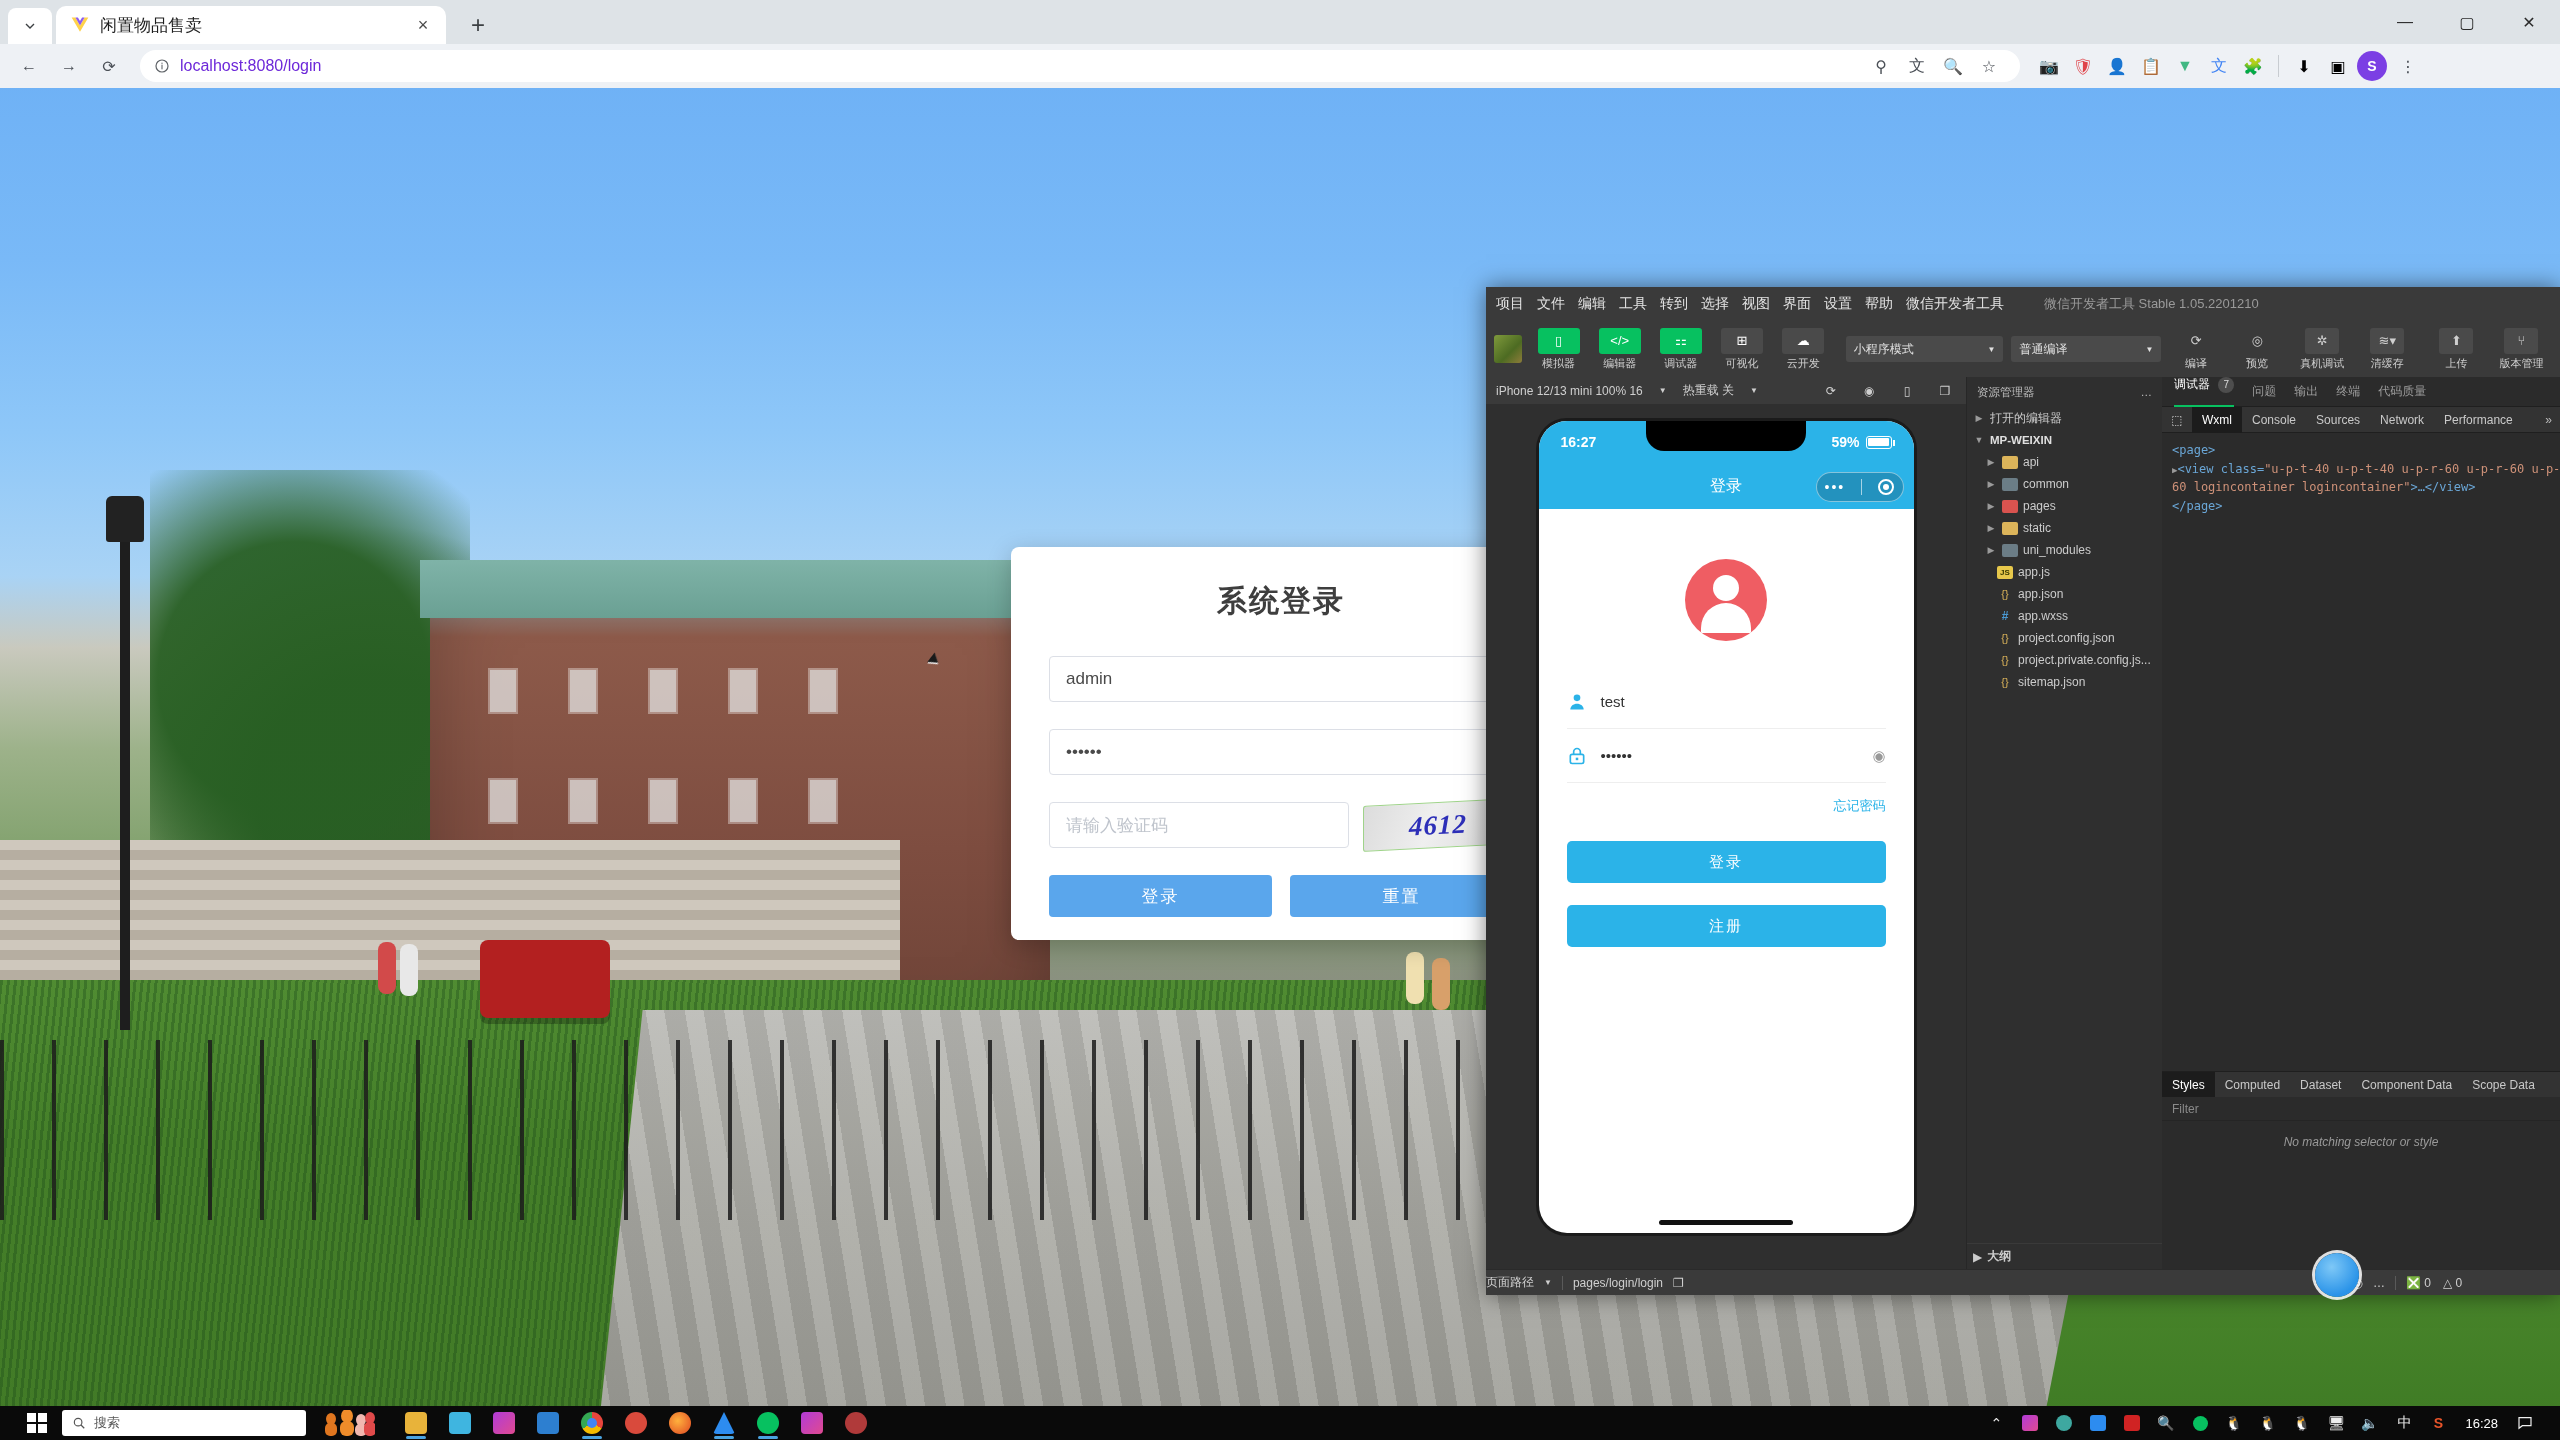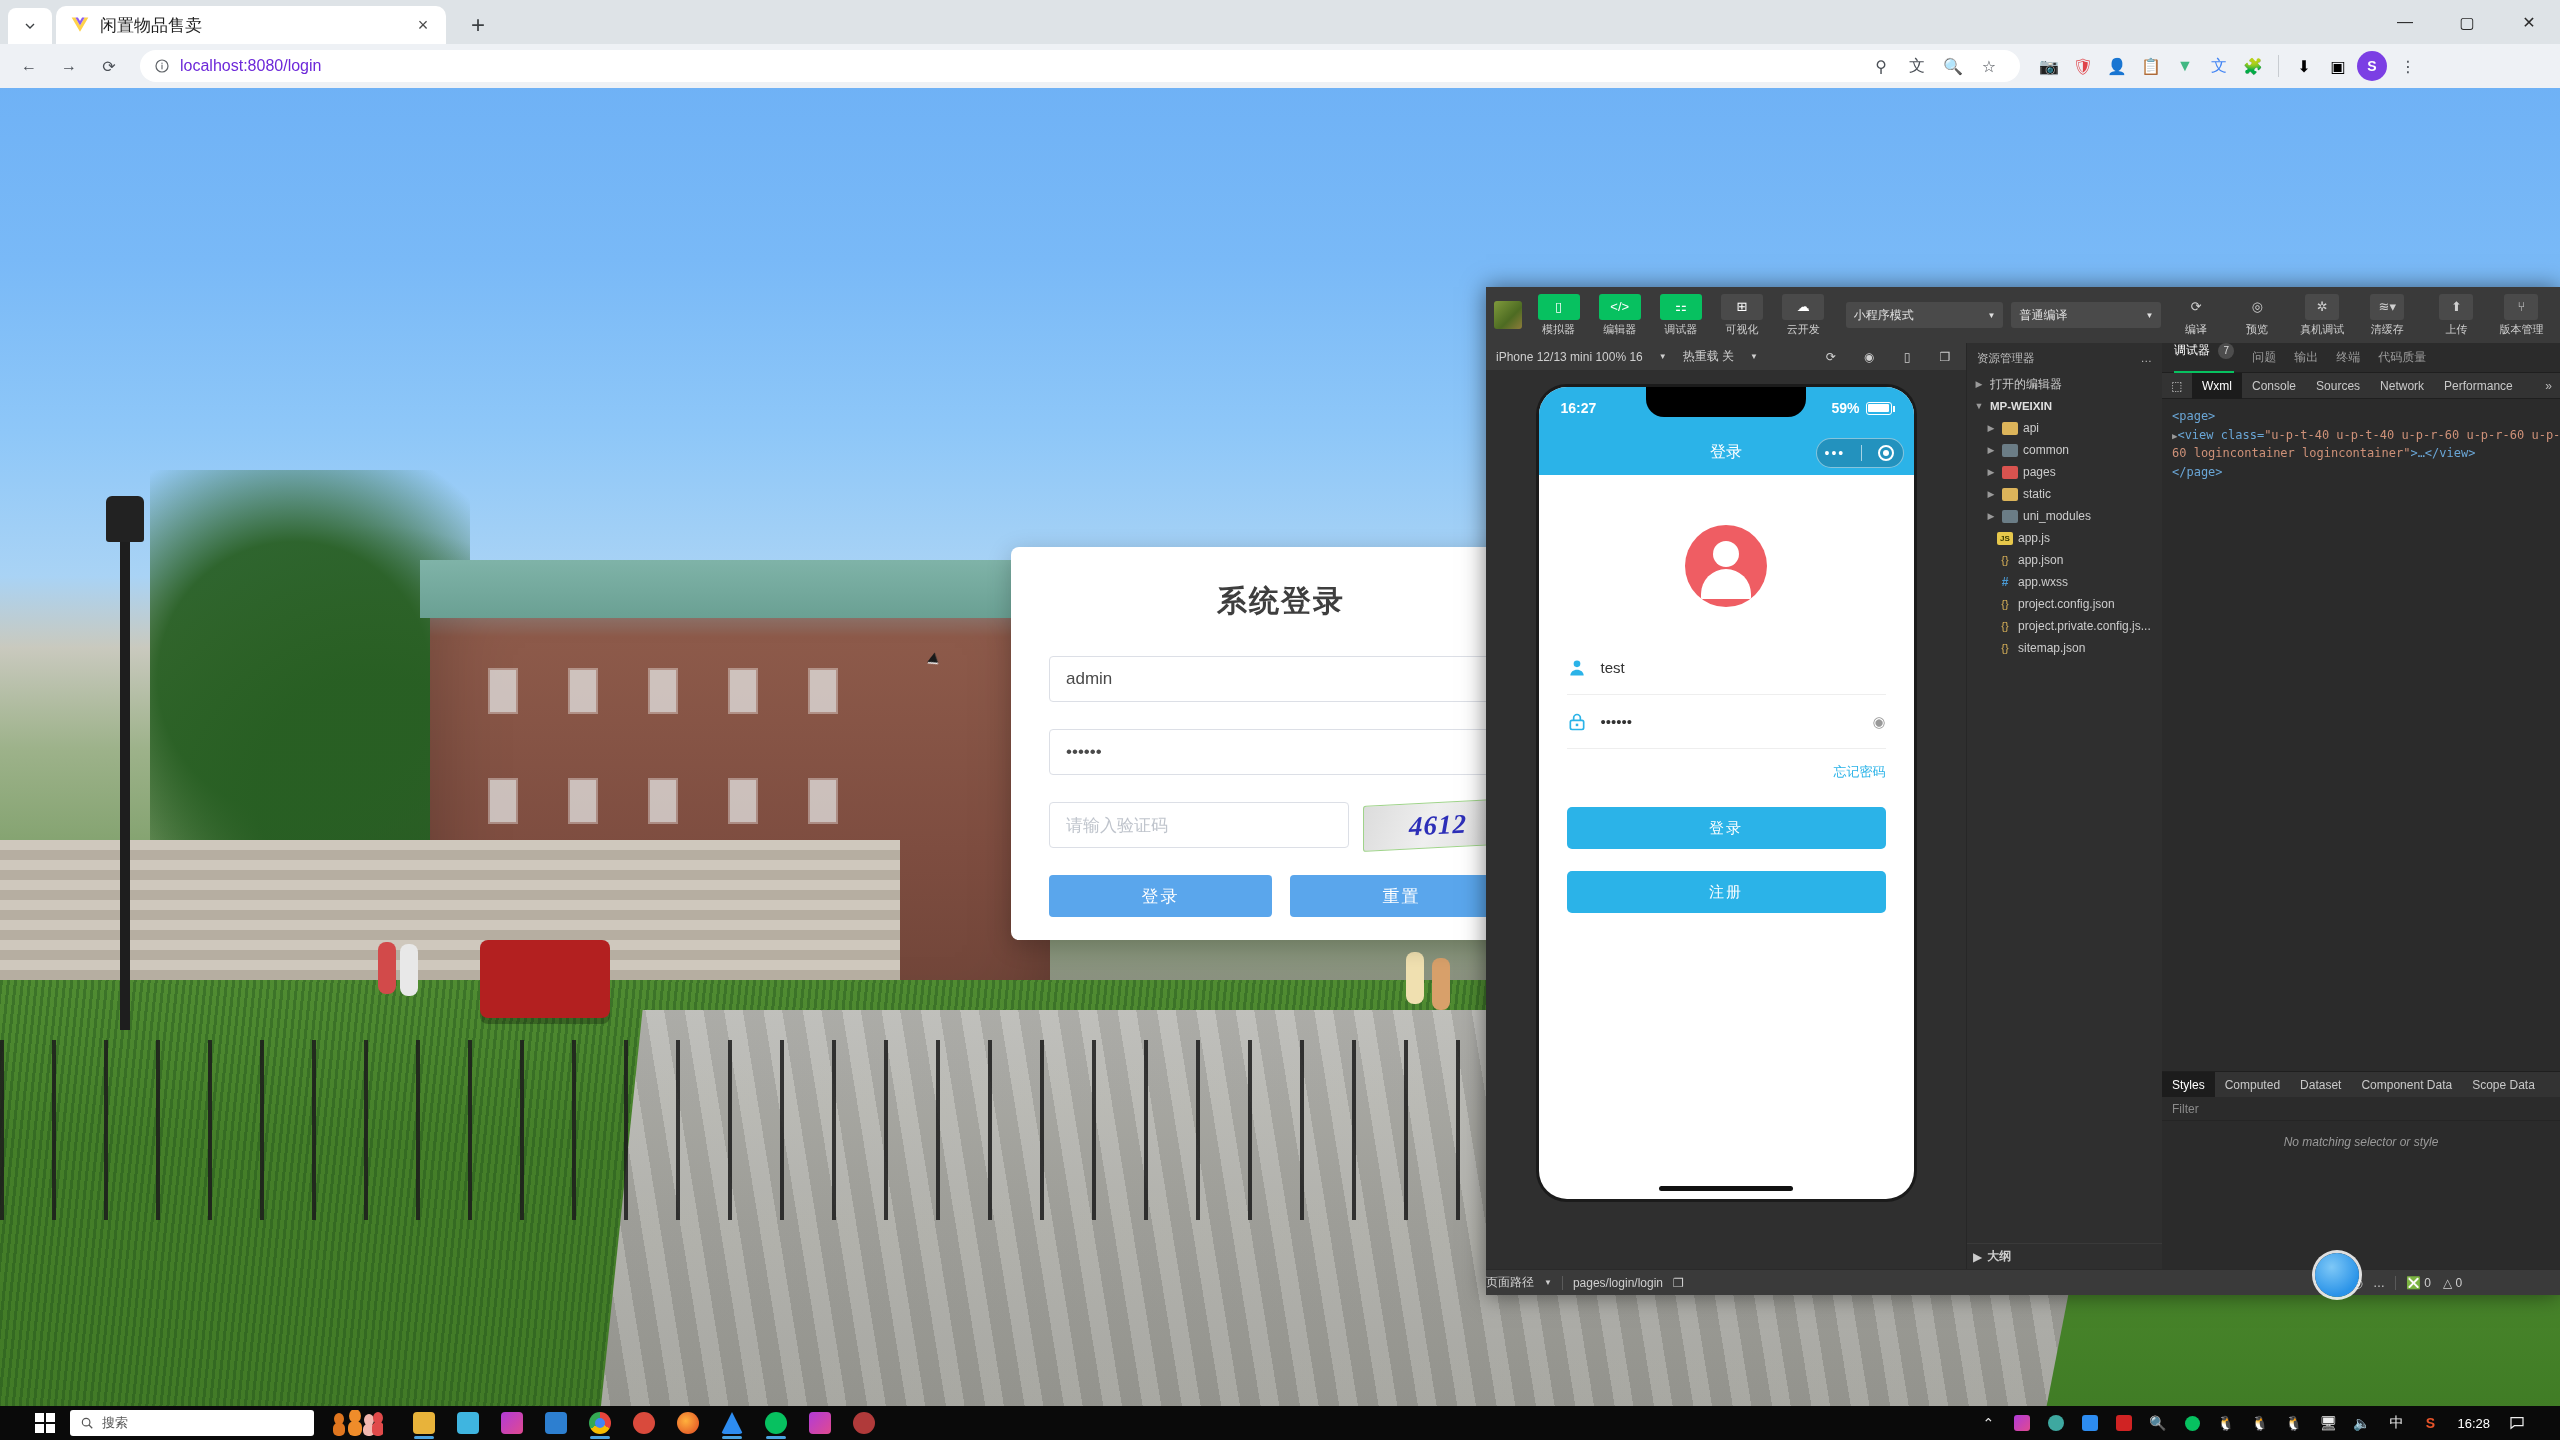--- a/index.html
+++ b/index.html
@@ -384,21 +384,21 @@
   .dt-status .right-grp { display: flex; align-items: center; gap: 12px; }
   .chrome-ball {
     position: absolute; left: 2315px; top: 1253px; width: 44px; height: 44px; border-radius: 50%;
     background: radial-gradient(circle at 38% 32%, #7ec8f7, #2a93e8 70%);
     box-shadow: 0 0 0 3px rgba(255,255,255,.85);
   }
 
   
   #taskbar {
     position: absolute; left: 0; bottom: 0; width: 2560px; height: 34px;
-    background: #0a0a0a; display: flex; align-items: center; padding: 0 22px; gap: 2px;
+    background: #0a0a0a; display: flex; align-items: center; padding: 0 14px; gap: 2px;
   }
   .tb-start {
     width: 46px; height: 34px; display: flex; align-items: center; justify-content: center;
   }
   .tb-search {
     width: 244px; height: 26px; background: #fff; border-radius: 3px;
     display: flex; align-items: center; gap: 8px; padding: 0 10px;
     font-size: 13px; color: #555;
   }
   .tb-people { width: 80px; height: 34px; display: flex; align-items: center; justify-content: center; }
@@ -462,20 +462,36 @@
     <div class="lg-actions">
       <div class="lg-btn">登录</div>
       <div class="lg-btn">重置</div>
     </div>
   </div>
   <div class="cursor"></div>
 </div>
 
 <div id="devtools">
 
+  <div class="dt-titlebar">
+    <div class="dt-menu">
+      <span>项目</span>
+      <span>文件</span>
+      <span>编辑</span>
+      <span>工具</span>
+      <span>转到</span>
+      <span>选择</span>
+      <span>视图</span>
+      <span>界面</span>
+      <span>设置</span>
+      <span>帮助</span>
+      <span>微信开发者工具</span>
+    </div>
+    <div class="dt-appname">微信开发者工具 Stable 1.05.2201210</div>
+  </div>
 
   <div class="dt-toolbar">
     <div class="dt-proj-thumb"></div>
 
     <div class="dt-tool">
       <div class="box" style="background:#07c160">▯</div>
       <div class="lab">模拟器</div>
     </div>
     <div class="dt-tool">
       <div class="box" style="background:#07c160">&lt;/&gt;</div>

